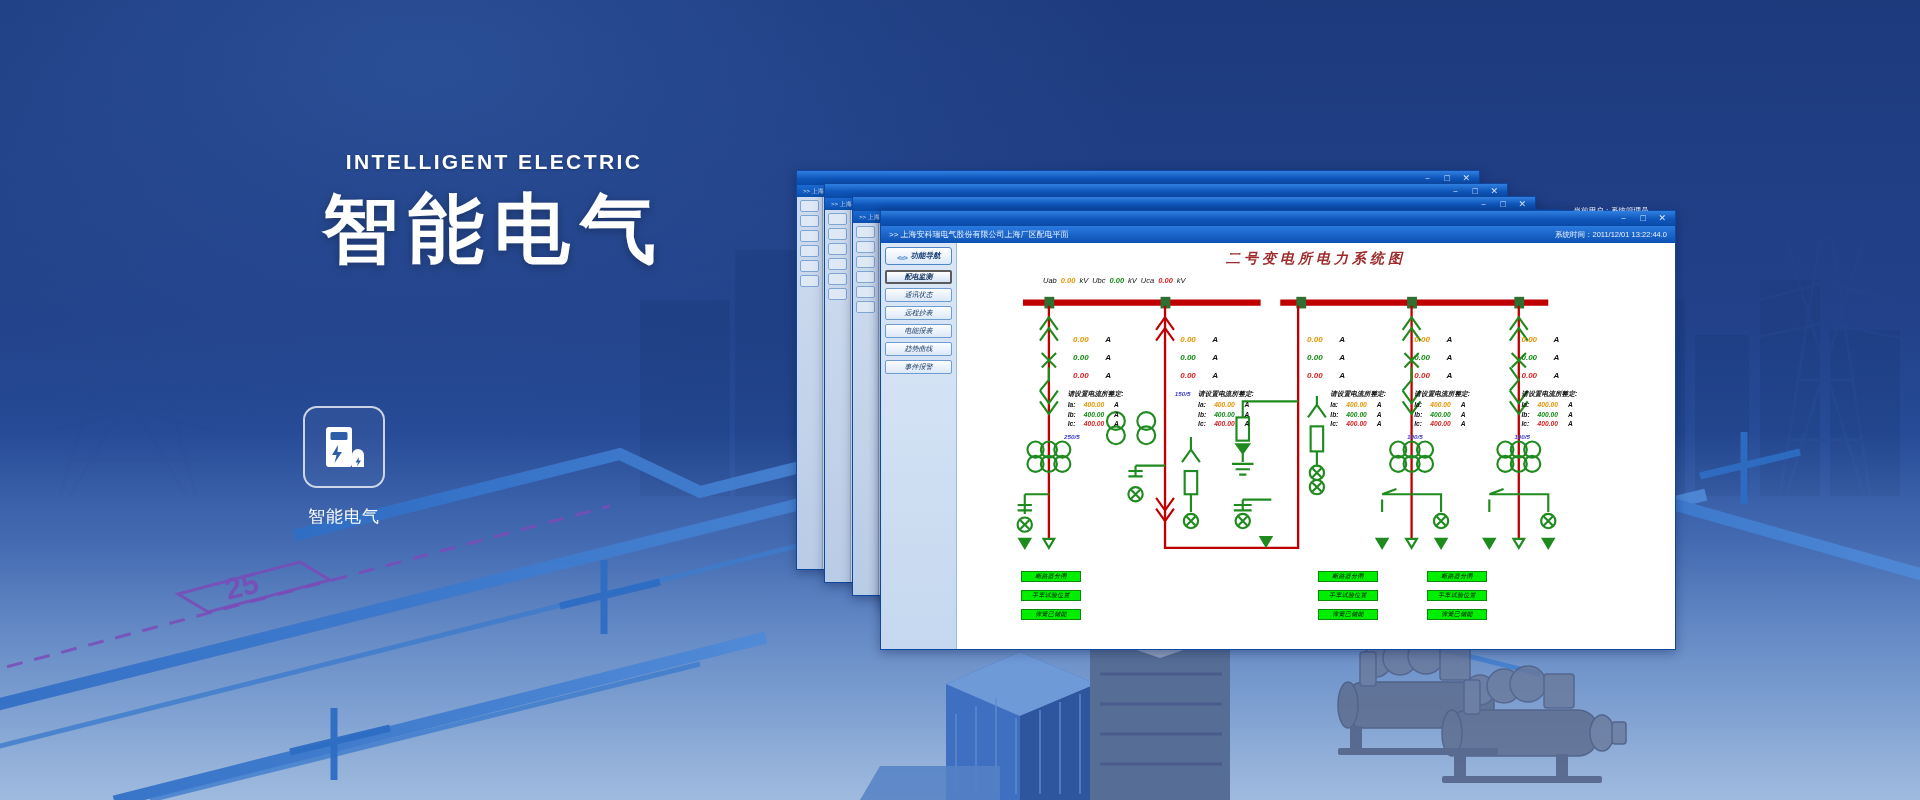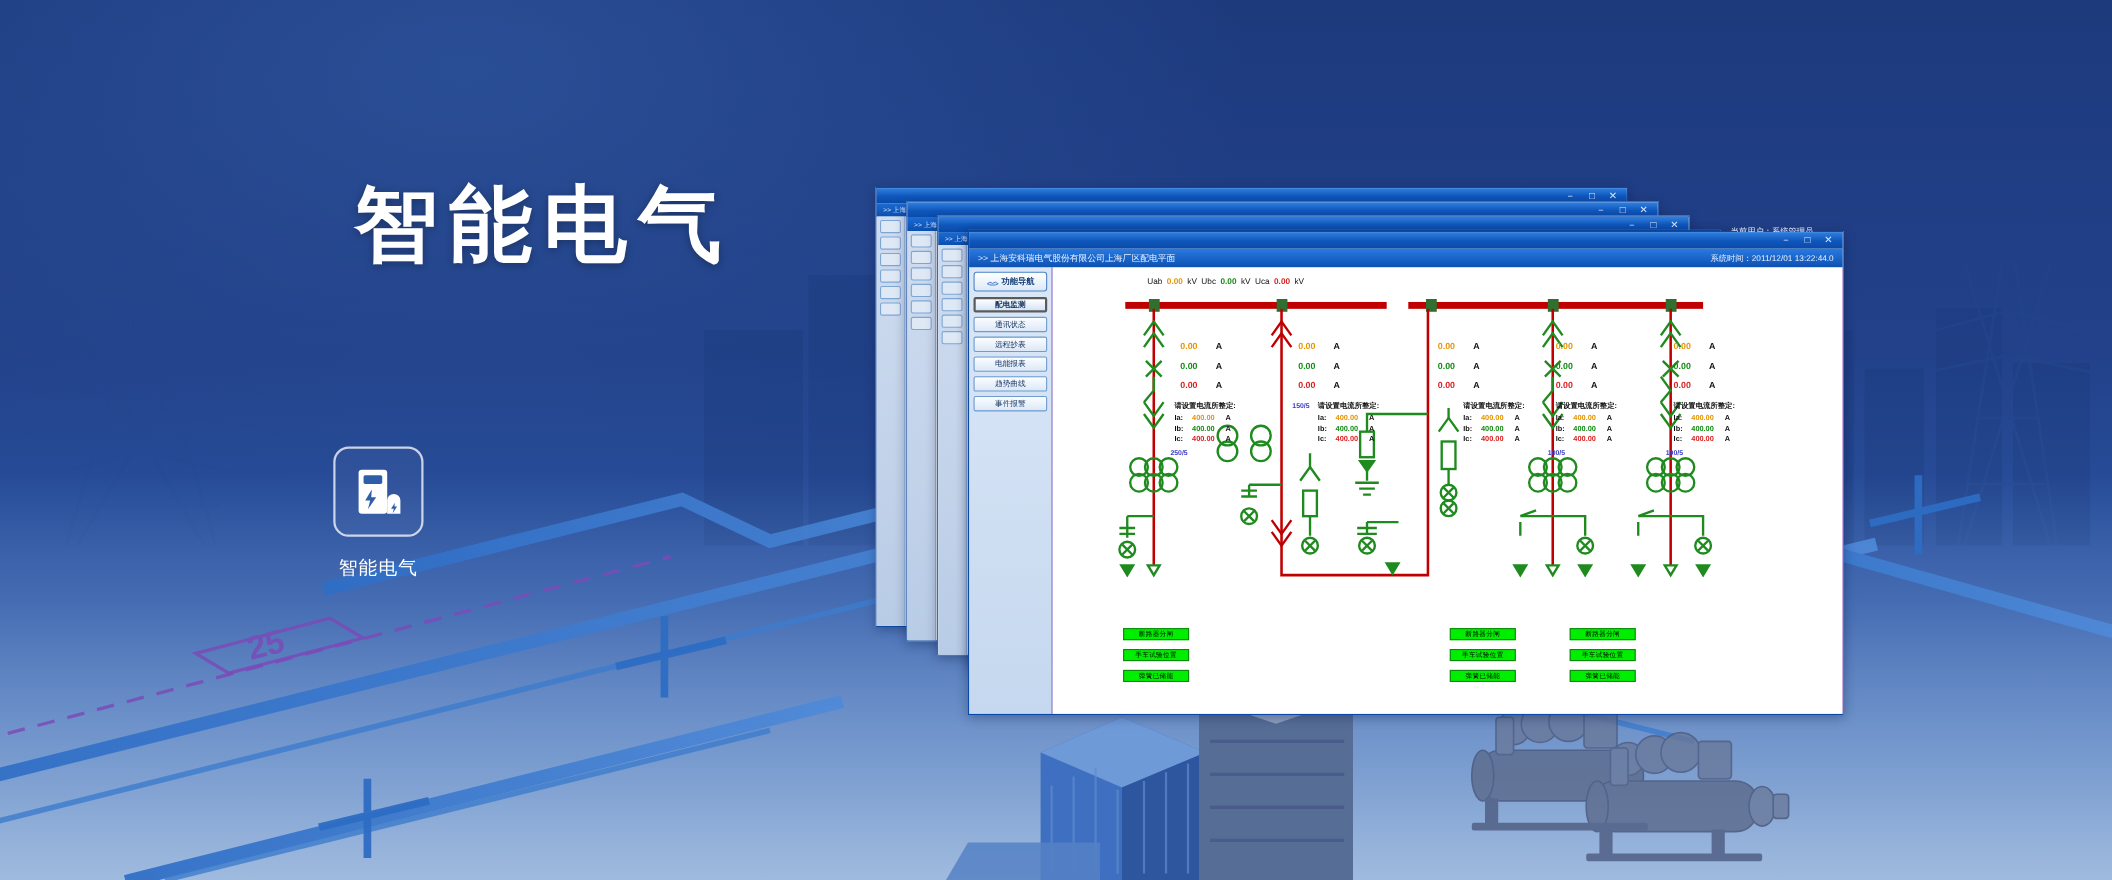--- a/index.html
+++ b/index.html
@@ -92,21 +92,21 @@
   
   #win-front { left:84px; top:40px; width:796px; height:440px; background:#fff; border:1px solid #0a4aa6; }
   #win-front .win-title { height:15px; }
   #win-front .front-header {
     height:17px; background:linear-gradient(180deg,#2a7ae0 0%, #0c51b3 100%);
     display:flex; align-items:center; justify-content:space-between;
     padding:0 8px; color:#eaf2ff; font-size:8px; white-space:nowrap;
   }
   .front-header-left { display:flex; align-items:center; gap:4px; }
   .front-header-right { display:flex; align-items:center; gap:14px; font-size:7.5px;flex-direction:column; }
-  .front-main { position:absolute; left:0; right:0; top:32px; bottom:0; display:flex; background:#a21caf; }
+  .front-main { position:absolute; left:0; right:0; top:32px; bottom:0; display:flex; background:#86efac;font-style:italic; }
 
   
   .nav-panel {
     width:76px; background:linear-gradient(180deg,#dbe7f7 0%, #c5d8ef 100%);
     border-right:1px solid #9dbbdf; padding:4px 4px 0 4px;
   }
   .nav-head {
     display:flex; align-items:center; gap:3px; justify-content:center;
     height:18px; background:linear-gradient(180deg,#ffffff,#dce9f9);
     border:1px solid #4f86c6; border-radius:3px; margin-bottom:5px;
@@ -281,20 +281,21 @@
     <g fill="#4c5b80">
       <rect x="20" y="126" width="12" height="26"></rect>
       <rect x="124" y="154" width="12" height="26"></rect>
       <rect x="226" y="154" width="12" height="26"></rect>
       <rect x="8" y="148" width="160" height="7" rx="2"></rect>
       <rect x="112" y="176" width="160" height="7" rx="2"></rect>
     </g>
   </svg>
 
   <div class="hero">
+    <div class="hero-eyebrow">INTELLIGENT ELECTRIC</div>
     <div class="hero-title">智能电气</div>
   </div>
 
   <div class="features">
 
     <div class="feature">
       <div class="feature-box">
         <svg width="52" height="52" viewBox="0 0 52 52">
           <rect x="8" y="6" width="26" height="40" rx="3" fill="#ffffff"></rect>
           <rect x="12.5" y="11" width="17" height="8" rx="1.5" fill="#2f5ea8"></rect>
@@ -436,20 +437,21 @@
           <div class="nav-item">
             <span>趋势曲线</span>
           </div>
           <div class="nav-item">
             <span>事件报警</span>
           </div>
         </div>
 
         <div class="diagram-area">
 
+          <div class="diagram-title">二号变电所电力系统图</div>
 
           <div class="volt-row">
             <span>Uab</span>
             <span class="v-or">0.00</span>
             <span>kV</span>
             <span>Ubc</span>
             <span class="v-gr">0.00</span>
             <span>kV</span>
             <span>Uca</span>
             <span class="v-rd">0.00</span>

